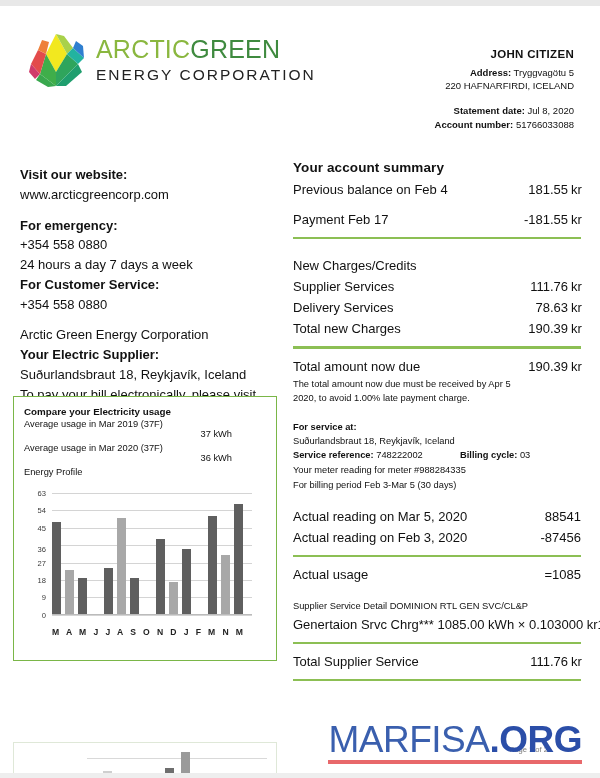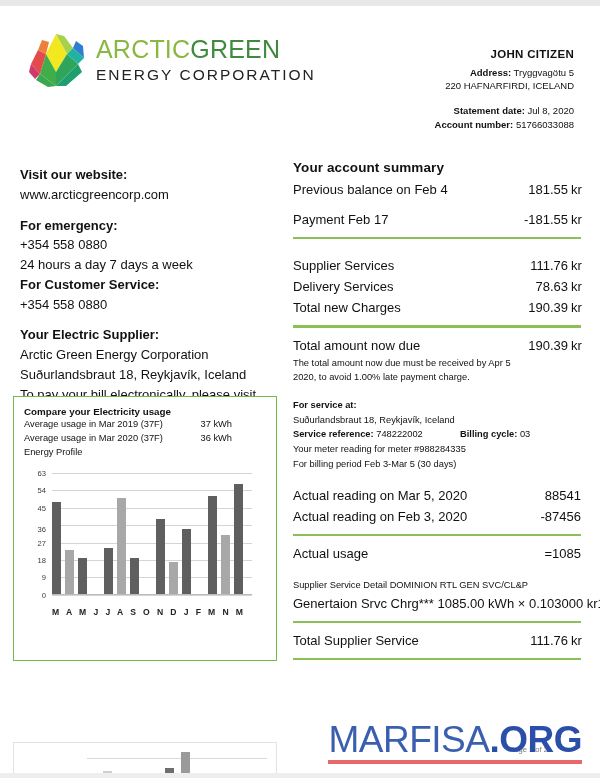--- a/index.html
+++ b/index.html
@@ -54,21 +54,21 @@
 
   
   .chart-box {
     position: absolute; left: 13px; top: 396px;
     width: 264px; height: 265px;
     border: 1.6px solid #7ab648; background: #fff;
   }
   .cb-inner { padding: 9px 10px 0 10px; }
   .cb-title { font-weight: bold; font-size: 9.8px; color: #111; margin-bottom: 1px; }
   .cb-line { display: flex; justify-content: space-between; font-size: 9.3px; color: #111; line-height: 1.5; }
-  .cb-line .cb-val { font-weight: normal; padding-right: 34px; }
+  .cb-line .cb-val { font-weight: normal; padding-right: 34px; margin-top: 10px; }
   .cb-sub { font-size: 9.3px; color: #111; line-height: 1.5; }
 
   .plot {
     position: relative; margin: 13px 0 0 4px;
     width: 246px; height: 150px;
   }
   .plot-inner {
     position: absolute; left: 24px; top: 0;
     width: 200px; height: 122px;
   }
@@ -194,22 +194,22 @@
       <b>Visit our website:</b>
       <span>www.arcticgreencorp.com</span>
     </div>
     <div class="lc-gap"></div>
     <div class="lc-row"><b>For emergency:</b></div>
     <div class="lc-row">+354 558 0880</div>
     <div class="lc-row">24 hours a day 7 days a week</div>
     <div class="lc-row"><b>For Customer Service:</b></div>
     <div class="lc-row">+354 558 0880</div>
     <div class="lc-gap"></div>
+    <div class="lc-row">Arctic Green Energy Corporation</div>
     <div class="lc-row"><b>Your Electric Supplier:</b></div>
-    <div class="lc-row">Arctic Green Energy Corporation</div>
     <div class="lc-row">Suðurlandsbraut 18, Reykjavík, Iceland</div>
     <div class="lc-row">To pay your bill electronically, please visit our</div>
     <div class="lc-row">website or call +354 558 0880</div>
   </div>
 
   <div class="chart-box">
     <div class="cb-inner">
       <div class="cb-title">Compare your Electricity usage</div>
       <div class="cb-line">
         <span>Average usage in Mar 2019 (37F)</span>
@@ -277,20 +277,24 @@
       <span class="lbl">Payment Feb 17</span>
       <span class="amt">
         <span>-181.55</span><span class="unit">kr</span>
       </span>
     </div>
 
     <div class="rule"></div>
     <div class="gap-s"></div>
 
     <div class="row">
+      <span class="lbl">New Charges/Credits</span>
+      <span class="amt"></span>
+    </div>
+    <div class="row">
       <span class="lbl">Supplier Services</span>
       <span class="amt">
         <span>111.76</span><span class="unit">kr</span>
       </span>
     </div>
     <div class="row">
       <span class="lbl">Delivery Services</span>
       <span class="amt">
         <span>78.63</span><span class="unit">kr</span>
       </span>

